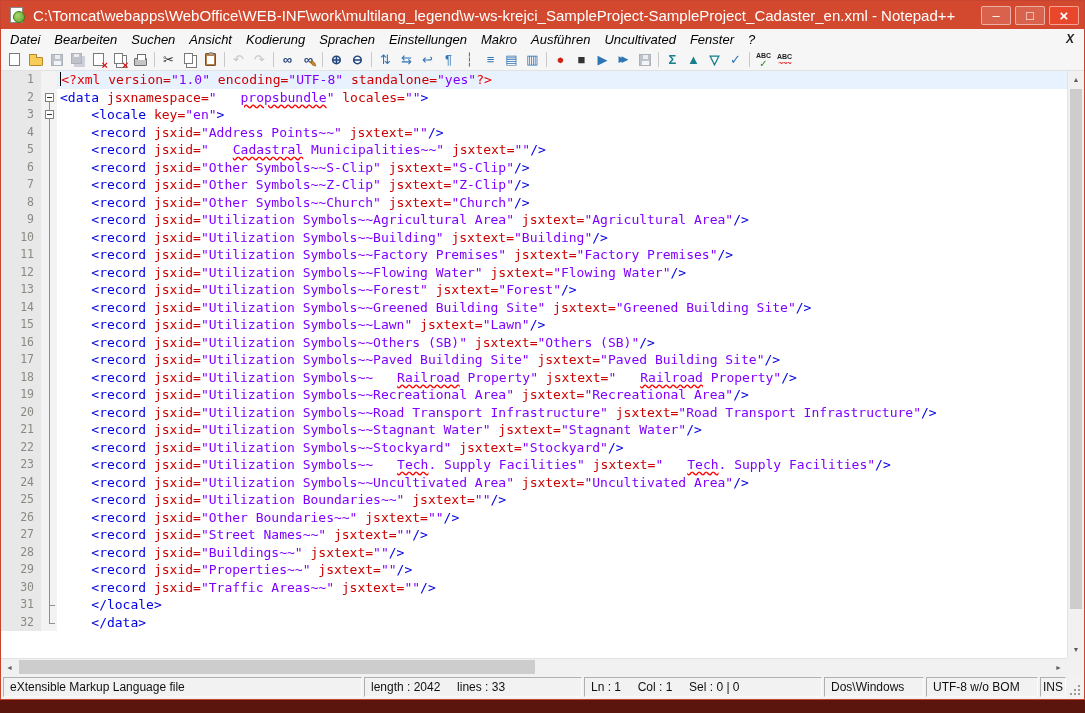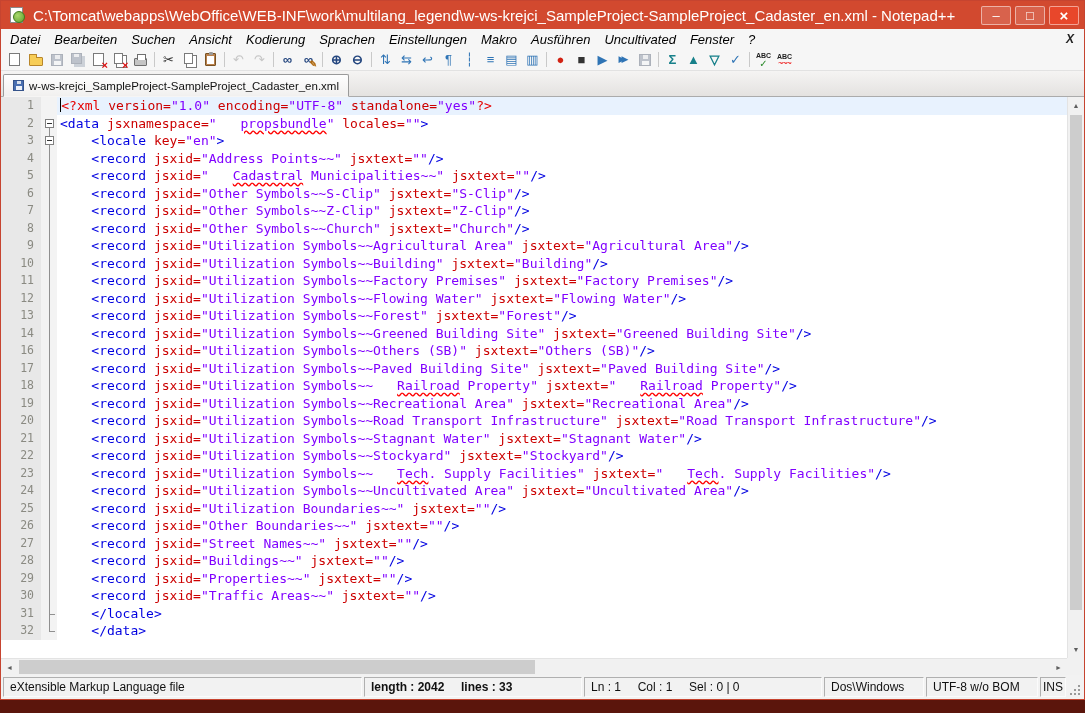--- a/index.html
+++ b/index.html
@@ -136,21 +136,21 @@
   .hscroll .sarr { width:17px; flex:none; }
   .htrack { flex:1; position:relative; }
   .hthumb { position:absolute; top:1px; bottom:1px; left:1px; width:50%; background:#CDCDCD; }
   .corner { grid-column:2; grid-row:2; background:#F1F1F1; }
 
   
   .statusbar { height:24px; flex:none; display:flex; align-items:stretch; background:#F2F2F2;
                padding:2px; gap:2px; font-size:12px; color:#111; }
   .seg { display:flex; align-items:center; padding:0 6px; border:1px solid;
          border-color:#B0B0B0 #FBFBFB #FBFBFB #B0B0B0; white-space:pre; overflow:hidden; }
-  .s1 { flex:1; } .s2 { width:218px;font-weight:bold; } .s3 { width:238px; } .s4 { width:100px;text-align:center; }
+  .s1 { flex:1; } .s2 { width:218px; } .s3 { width:238px; } .s4 { width:100px;text-align:center; }
   .s5 { width:112px; } .s6 { width:26px; justify-content:center; }
   .grip { width:14px; position:relative; }
   .grip::before { content:""; position:absolute; right:2px; bottom:2px; width:2px; height:2px; background:#999;
          box-shadow:-4px 0 0 #999, -8px 0 0 #999, 0 -4px 0 #999, -4px -4px 0 #999, 0 -8px 0 #999; }
 
   .bottom-strip { position:absolute; left:0; right:0; bottom:0; height:13px; background:#5B150C; }
 </style>
 </head>
 <body>
 
@@ -293,26 +293,20 @@
       </span>
       <span class="tb-sep"></span>
       <span class="tb-btn">
         <span class="tbi ic-abc abc-check"></span>
       </span>
       <span class="tb-btn">
         <span class="tbi ic-abc abc-wave"></span>
       </span>
     </div>
 
-  <div class="tabbar">
-    <span class="tab">
-      <span class="tab-floppy"></span>
-      <span class="tab-label">w-ws-krejci_SampleProject-SampleProject_Cadaster_en.xml</span>
-    </span>
-  </div>
 
   <div class="editor-wrap">
     <div class="editor" id="editor">
         <div class="row current">
           <span class="lnum">1</span>
           <span class="fcell"></span>
           <span class="code"><i class="caret"></i><span class="tk-pi">&lt;?xml </span><span class="tk-attr">version=</span><span class="tk-val">"1.0"</span><span class="tk-def"> </span><span class="tk-attr">encoding=</span><span class="tk-val">"UTF-8"</span><span class="tk-def"> </span><span class="tk-attr">standalone=</span><span class="tk-val">"yes"</span><span class="tk-pi">?&gt;</span></span>
         </div>
         <div class="row">
           <span class="lnum">2</span>
@@ -400,20 +394,27 @@
             <i class="fl full"></i>
           </span>
           <span class="code"><span class="tk-def">    </span><span class="tk-tag">&lt;record </span><span class="tk-attr">jsxid=</span><span class="tk-val">"Utilization Symbols~~Forest"</span><span class="tk-def"> </span><span class="tk-attr">jsxtext=</span><span class="tk-val">"Forest"</span><span class="tk-tag">/&gt;</span></span>
         </div>
         <div class="row">
           <span class="lnum">14</span>
           <span class="fcell">
             <i class="fl full"></i>
           </span>
           <span class="code"><span class="tk-def">    </span><span class="tk-tag">&lt;record </span><span class="tk-attr">jsxid=</span><span class="tk-val">"Utilization Symbols~~Greened Building Site"</span><span class="tk-def"> </span><span class="tk-attr">jsxtext=</span><span class="tk-val">"Greened Building Site"</span><span class="tk-tag">/&gt;</span></span>
+        </div>
+        <div class="row">
+          <span class="lnum">15</span>
+          <span class="fcell">
+            <i class="fl full"></i>
+          </span>
+          <span class="code"><span class="tk-def">    </span><span class="tk-tag">&lt;record </span><span class="tk-attr">jsxid=</span><span class="tk-val">"Utilization Symbols~~Lawn"</span><span class="tk-def"> </span><span class="tk-attr">jsxtext=</span><span class="tk-val">"Lawn"</span><span class="tk-tag">/&gt;</span></span>
         </div>
         <div class="row">
           <span class="lnum">16</span>
           <span class="fcell">
             <i class="fl full"></i>
           </span>
           <span class="code"><span class="tk-def">    </span><span class="tk-tag">&lt;record </span><span class="tk-attr">jsxid=</span><span class="tk-val">"Utilization Symbols~~Others (SB)"</span><span class="tk-def"> </span><span class="tk-attr">jsxtext=</span><span class="tk-val">"Others (SB)"</span><span class="tk-tag">/&gt;</span></span>
         </div>
         <div class="row">
           <span class="lnum">17</span>

